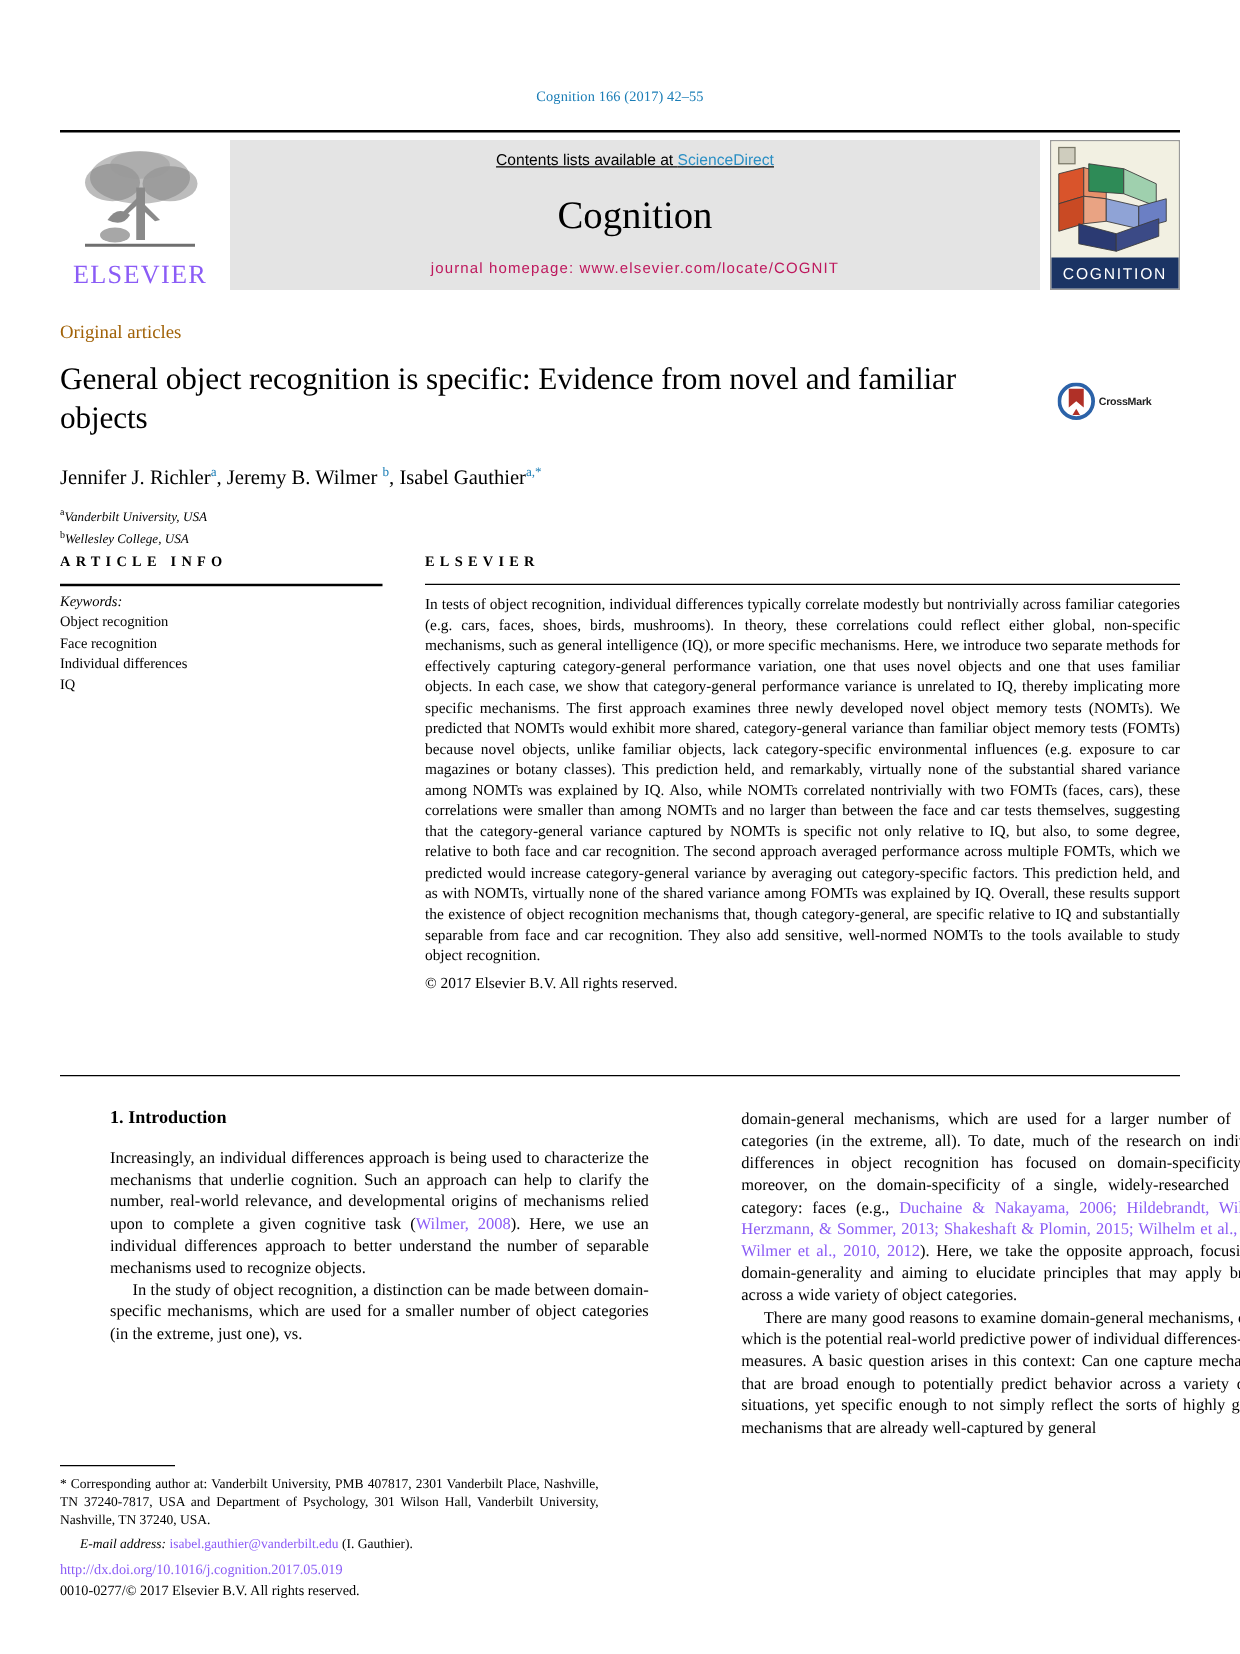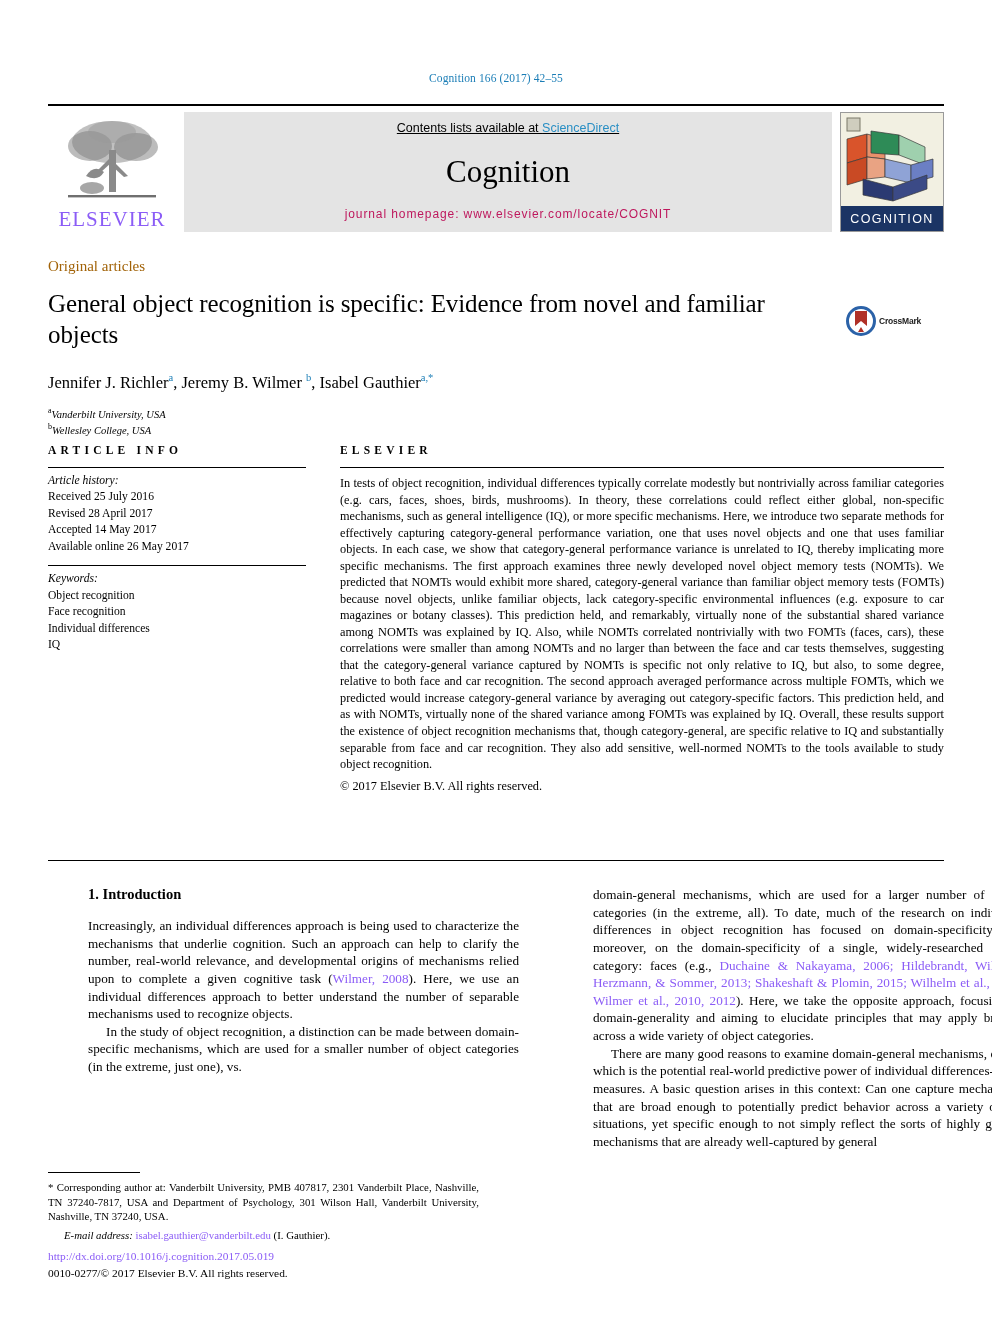--- a/index.html
+++ b/index.html
@@ -356,27 +356,20 @@
       <div><sup>a</sup><span>Vanderbilt University, USA</span></div>
       <div><sup>b</sup><span>Wellesley College, USA</span></div>
     </div>
   </div>
 
   <div class="infoabs">
 
     <div class="infocol">
       <div class="sechead">ARTICLE INFO</div>
       <div class="rule"></div>
-      <div class="infoblock">
-        <div class="lab">Article history:</div>
-        <div>Received 25 July 2016</div>
-        <div>Revised 28 April 2017</div>
-        <div>Accepted 14 May 2017</div>
-        <div>Available online 26 May 2017</div>
-      </div>
       <div class="rule-thick"></div>
       <div class="infoblock">
         <div class="lab">Keywords:</div>
         <div>Object recognition</div>
         <div>Face recognition</div>
         <div>Individual differences</div>
         <div>IQ</div>
       </div>
     </div>
 

